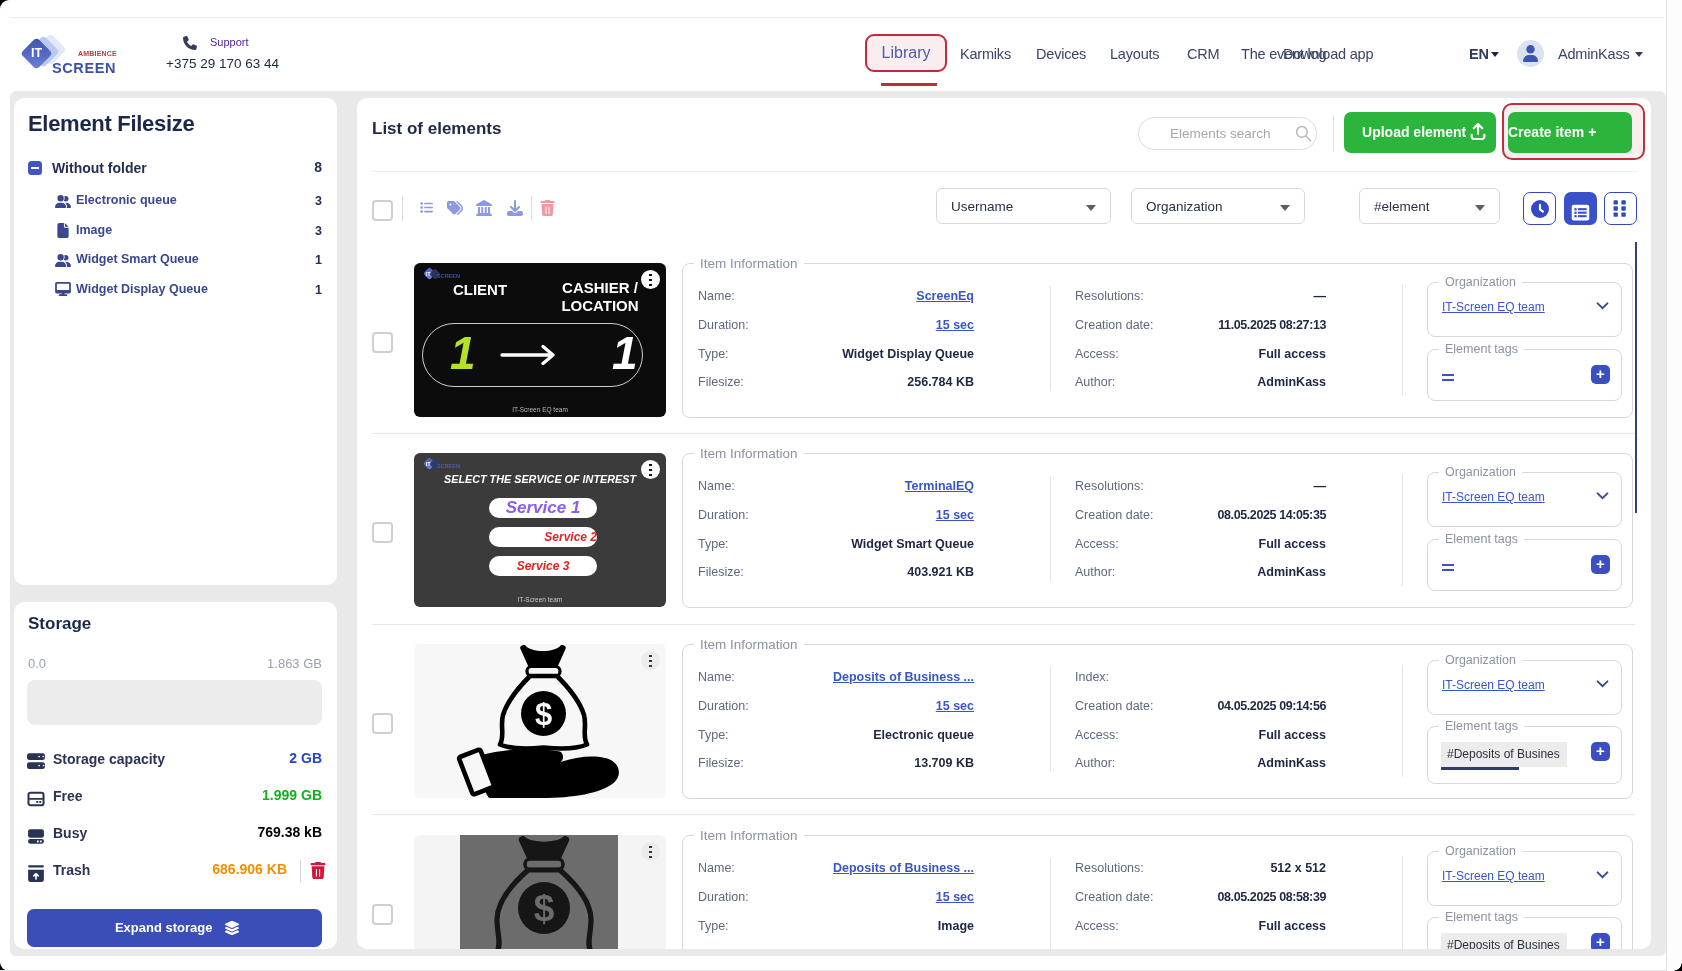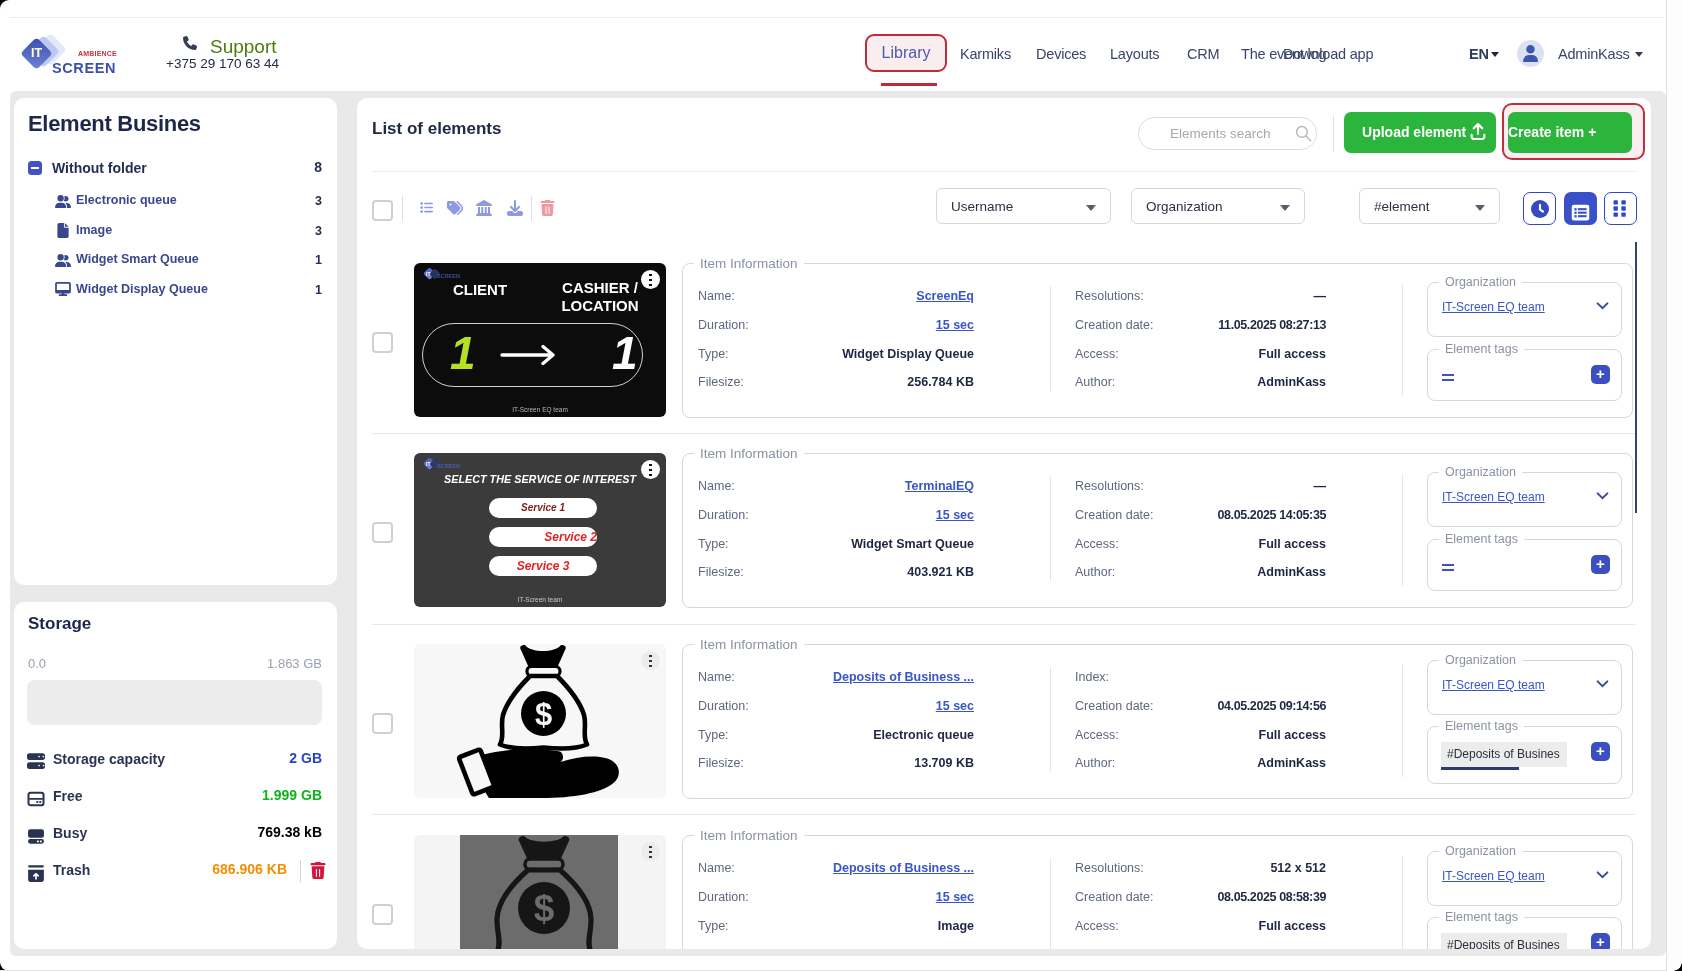--- a/index.html
+++ b/index.html
@@ -50,40 +50,40 @@
   <div class="abs" style="left:38.5px;top:37.5px;width:23px;height:23px;background:#e3e8f9;border-radius:4px;transform:rotate(45deg)"></div>
   <div class="abs" style="left:31.5px;top:39.5px;width:23px;height:23px;background:#bcc8ef;border-radius:4px;transform:rotate(45deg)"></div>
   <div class="abs" style="left:25px;top:42px;width:23px;height:23px;background:linear-gradient(135deg,#3d4fae,#6e82d6);border-radius:4px;transform:rotate(45deg)"></div>
   <div class="abs" style="left:25px;top:45.5px;width:23px;text-align:center;color:#fff;font-weight:bold;font-size:12.5px">IT</div>
   <div class="abs" style="left:78px;top:50px;font-size:7px;font-weight:bold;color:#c03540;letter-spacing:0.2px">AMBIENCE</div>
   <div class="abs" style="left:52px;top:59.5px;font-size:14.5px;font-weight:bold;color:#3b4fae;letter-spacing:0.6px">SCREEN</div>
 
   <svg class="abs" style="left:183px;top:36px" width="14" height="14" viewBox="0 0 512 512">
       <path fill="#343e59" d="M164.9 24.6c-7.7-18.6-28-28.5-47.4-23.2l-88 24C12.1 30.2 0 46 0 64C0 311.4 200.6 512 448 512c18 0 33.8-12.1 38.6-29.5l24-88c5.3-19.4-4.6-39.7-23.2-47.4l-96-40c-16.3-6.8-35.2-2.1-46.3 11.6L304.7 368C234.3 334.7 177.3 277.7 144 207.3L193.3 167c13.7-11.2 18.4-30 11.6-46.3l-40-96z"></path>
     </svg>
-  <div class="abs" style="left:210px;top:36px;font-size:19px;color:#4d7c0f">Support</div>
+  <div class="abs" style="left:210px;top:36px;font-size:11px;color:#4c1d95">Support</div>
   <div class="abs" style="left:166px;top:56px;font-size:13.5px;color:#222b45">+375 29 170 63 44</div>
 
   <div class="abs" style="left:865px;top:34px;width:82px;height:38px;background:#f9edef;border:2.5px solid #bf2b38;border-radius:9px;box-sizing:border-box;text-align:center;line-height:33px;font-size:16px;color:#4a5cae">Library</div>
   <div class="abs" style="left:881px;top:83px;width:56px;height:2.5px;background:#bf2b38"></div>
   <div class="nav" style="left:960px">Karmiks</div>
   <div class="nav" style="left:1036px">Devices</div>
   <div class="nav" style="left:1110px">Layouts</div>
   <div class="nav" style="left:1187px">CRM</div>
   <div class="nav" style="left:1241px">The event log</div>
   <div class="nav" style="left:1283px">Download app</div>
   <div class="nav" style="left:1469px;font-weight:bold;color:#2e3a5e">EN<span class="caret" style="border-top-color:#1d2742;margin-left:2px"></span></div>
   <div class="abs" style="left:1517px;top:40px;width:27px;height:27px;border-radius:50%;background:#dbe2ef"></div>
   <svg class="abs" style="left:1522px;top:45px" width="17" height="17" viewBox="0 0 448 512">
       <path fill="#3c55b0" d="M224 256A128 128 0 1 0 224 0a128 128 0 1 0 0 256zm-45.7 48C79.8 304 0 383.8 0 482.3C0 498.7 13.3 512 29.7 512l388.6 0c16.4 0 29.7-13.3 29.7-29.7C448 383.8 368.2 304 269.7 304l-91.4 0z"></path>
     </svg>
   <div class="nav" style="left:1558px">AdminKass<span class="caret"></span></div>
 
   <div class="panel" id="sb1" style="left:14px;top:98px;width:323px;height:487px">
-    <div class="abs" style="left:14px;top:13px;font-size:22px;letter-spacing:-0.3px;font-weight:bold;color:#1c2749">Element Busines</div>
+    <div class="abs" style="left:14px;top:13px;font-size:22px;letter-spacing:-0.3px;font-weight:bold;color:#1c2749">Element Filesize</div>
     <div class="abs" style="left:14px;top:63px;width:14px;height:14px;background:#4353c4;border-radius:3.5px"></div>
     <div class="abs" style="left:17px;top:69px;width:8px;height:2px;background:#fff"></div>
     <div class="treetxt" style="left:38px;top:63px;color:#242e52;font-size:14px">Without folder</div>
     <div class="cnt" style="top:62px">8</div>
 
     <svg class="abs" style="left:41px;top:97px" width="16" height="13" viewBox="0 0 640 512">
         <path fill="#3a478e" d="M96 128a128 128 0 1 1 256 0A128 128 0 1 1 96 128zM0 482.3C0 383.8 79.8 304 178.3 304h91.4C368.2 304 448 383.8 448 482.3c0 16.4-13.3 29.7-29.7 29.7H29.7C13.3 512 0 498.7 0 482.3zM609.3 512H471.4c5.4-9.4 8.6-20.3 8.6-32v-8c0-60.7-27.1-115.2-69.8-151.8c2.4-.1 4.7-.2 7.1-.2h61.4C567.8 320 640 392.2 640 481.3c0 17-13.8 30.7-30.7 30.7zM432 256c-31 0-59-12.6-79.3-32.9C372.4 196.5 384 163.6 384 128c0-26.8-6.6-52.1-18.3-74.3C384.3 40.1 407.2 32 432 32c61.9 0 112 50.1 112 112s-50.1 112-112 112z"></path>
       </svg>
     <div class="treetxt" style="left:62px;top:95px">Electronic queue</div>
     <div class="cnt" style="top:96px;font-size:12.5px">3</div>
@@ -131,20 +131,21 @@
     <div class="stval" style="right:15px;top:222px;color:#000000">769.38 kB</div>
     <svg class="sticon" style="top:262px" viewBox="0 0 448 512">
         <path fill="#2a3353" d="M32 32C14.3 32 0 46.3 0 64S14.3 96 32 96H416c17.7 0 32-14.3 32-32s-14.3-32-32-32H32zM0 160V448c0 35.3 28.7 64 64 64H384c35.3 0 64-28.7 64-64V160H0zm247 105l57.6 57.6c9.4 9.4 9.4 24.6 0 33.9s-24.6 9.4-33.9 0L248 333.3V424c0 13.3-10.7 24-24 24s-24-10.7-24-24V333.3l-22.6 22.6c-9.4 9.4-24.6 9.4-33.9 0s-9.4-24.6 0-33.9L201 265c12.7-12.7 33.3-12.7 46 0z"></path>
       </svg>
     <div class="stlbl" style="top:260px">Trash</div>
     <div class="stval" style="right:50px;top:259px;color:#f09000">686.906 KB</div>
     <div class="abs" style="left:286px;top:258px;width:1px;height:22px;background:#d5d5d5"></div>
     <svg class="abs" style="left:296px;top:260px" width="16" height="17" viewBox="0 0 448 512">
         <path fill="#d4163c" d="M135.2 17.7L128 32H32C14.3 32 0 46.3 0 64S14.3 96 32 96H416c17.7 0 32-14.3 32-32s-14.3-32-32-32H320l-7.2-14.3C307.4 6.8 296.3 0 284.2 0H163.8c-12.1 0-23.2 6.8-28.6 17.7zM416 128H32L53.2 467c1.6 25.3 22.6 45 47.9 45H346.9c25.3 0 46.3-19.7 47.9-45L416 128zM176 208c8.8 0 16 7.2 16 16V432c0 8.8-7.2 16-16 16s-16-7.2-16-16V224c0-8.8 7.2-16 16-16zm96 0c8.8 0 16 7.2 16 16V432c0 8.8-7.2 16-16 16s-16-7.2-16-16V224c0-8.8 7.2-16 16-16z"></path>
       </svg>
+    <div class="abs" style="left:13px;top:307px;width:295px;height:38px;background:#3b4db8;border-radius:7px;color:#fff;font-weight:bold;font-size:13px;text-align:center;line-height:38px">Expand storage&nbsp;&nbsp;&nbsp;&nbsp;&nbsp;&nbsp;</div>
     <svg class="abs" style="left:210px;top:318px" width="16" height="16" viewBox="0 0 576 512">
         <path fill="#fff" d="M264.5 5.2c14.9-6.9 32.1-6.9 47 0l218.6 101c8.5 3.9 13.9 12.4 13.9 21.8s-5.4 17.9-13.9 21.8l-218.6 101c-14.9 6.9-32.1 6.9-47 0L45.9 149.8C37.4 145.8 32 137.3 32 128s5.4-17.9 13.9-21.8L264.5 5.2zM476.9 209.6l53.2 24.6c8.5 3.9 13.9 12.4 13.9 21.8s-5.4 17.9-13.9 21.8l-218.6 101c-14.9 6.9-32.1 6.9-47 0L45.9 277.8C37.4 273.8 32 265.3 32 256s5.4-17.9 13.9-21.8l53.2-24.6 152 70.2c23.4 10.8 50.4 10.8 73.8 0l152-70.2zm-152 198.2l152-70.2 53.2 24.6c8.5 3.9 13.9 12.4 13.9 21.8s-5.4 17.9-13.9 21.8l-218.6 101c-14.9 6.9-32.1 6.9-47 0L45.9 405.8C37.4 401.8 32 393.3 32 384s5.4-17.9 13.9-21.8l53.2-24.6 152 70.2c23.4 10.8 50.4 10.8 73.8 0z"></path>
       </svg>
   </div>
 
   <div class="panel" id="main" style="left:357px;top:98px;width:1294px;height:851px;overflow:hidden">
     <div class="abs" style="left:15px;top:21px;font-size:17px;font-weight:bold;color:#212a45">List of elements</div>
     <div class="abs" style="left:15px;top:73px;width:1265px;height:1px;background:#ececec"></div>
     <div class="abs" style="left:781px;top:19px;width:179px;height:33px;border:1px solid #dcdcdc;border-radius:16px;box-sizing:border-box;font-size:13.5px;color:#a8a8a8;line-height:31px;padding-left:31px">Elements search</div>
     <svg class="abs" style="left:938px;top:27px" width="17" height="17" viewBox="0 0 512 512">
@@ -271,21 +272,21 @@
       <div class="chk" style="left:15px;top:69px"></div>
       <div class="thumb" style="left:57px;top:0;background:#3b3b3b">
         <div class="abs" style="left:11px;top:6px;width:9px;height:9px;background:linear-gradient(135deg,#4558b6,#7487da);border-radius:2px;transform:rotate(45deg)"></div>
         <div class="abs" style="left:17px;top:7px;width:8px;height:8px;background:#2e3a68;border-radius:2px;transform:rotate(45deg)"></div>
         <div class="abs" style="left:12px;top:8px;font-size:5px;font-weight:bold;color:#fff">IT</div>
         <div class="abs" style="left:23px;top:10px;font-size:5.5px;font-weight:bold;color:#4a5cae">SCREEN</div>
         <div class="menu3" style="background:#fff">
             <div class="dots"></div>
           </div>
         <div class="abs" style="left:0;top:20px;width:100%;text-align:center;color:#fff;font-weight:bold;font-style:italic;font-size:10.8px">SELECT THE SERVICE OF INTEREST</div>
-        <div class="abs" style="left:75px;top:45px;width:108px;height:20px;background:#fff;border-radius:10px;text-align:center;font-size:10px;font-weight:bold;font-style:italic;color:#7f1d1d;line-height:20px">Service 1</div>
+        <div class="abs" style="left:75px;top:45px;width:108px;height:20px;background:#fff;border-radius:10px;text-align:center;font-size:17px;font-weight:bold;font-style:italic;color:#8b5cf6;line-height:20px">Service 1</div>
         <div class="abs" style="left:75px;top:74px;width:108px;height:20px;background:#fff;border-radius:10px;text-align:right;font-size:12px;font-weight:bold;font-style:italic;color:#e02424;line-height:20px">Service 2</div>
         <div class="abs" style="left:75px;top:103px;width:108px;height:20px;background:#fff;border-radius:10px;text-align:center;font-size:12px;font-weight:bold;font-style:italic;color:#e02424;line-height:20px">Service 3</div>
         <div class="abs" style="left:0;bottom:4px;width:100%;text-align:center;font-size:6.5px;color:#c9c9c9">IT-Screen team</div>
       </div>
       <div class="fs" style="left:325px;top:0;width:949px;height:153px">
         <span class="lg">Item Information</span>
         <div class="lbl" style="left:15px;top:25px">Name:</div>
           <div class="val vA" style="top:25px"><span class="lnk">TerminalEQ</span></div>
         <div class="lbl" style="left:15px;top:54px">Duration:</div>
           <div class="val vA" style="top:54px"><span class="lnk">15 sec</span></div>

